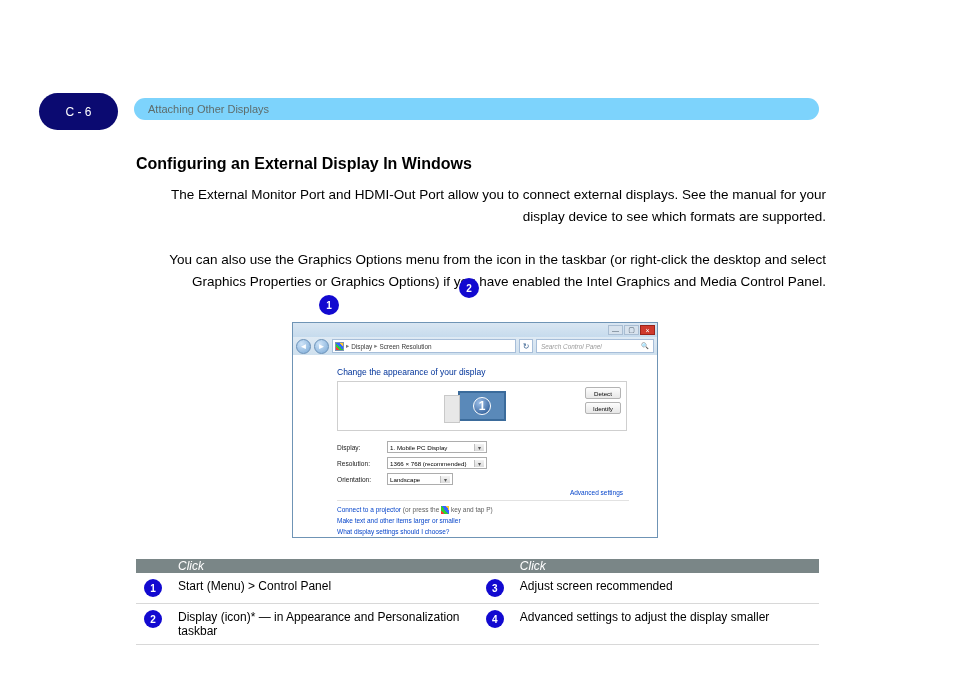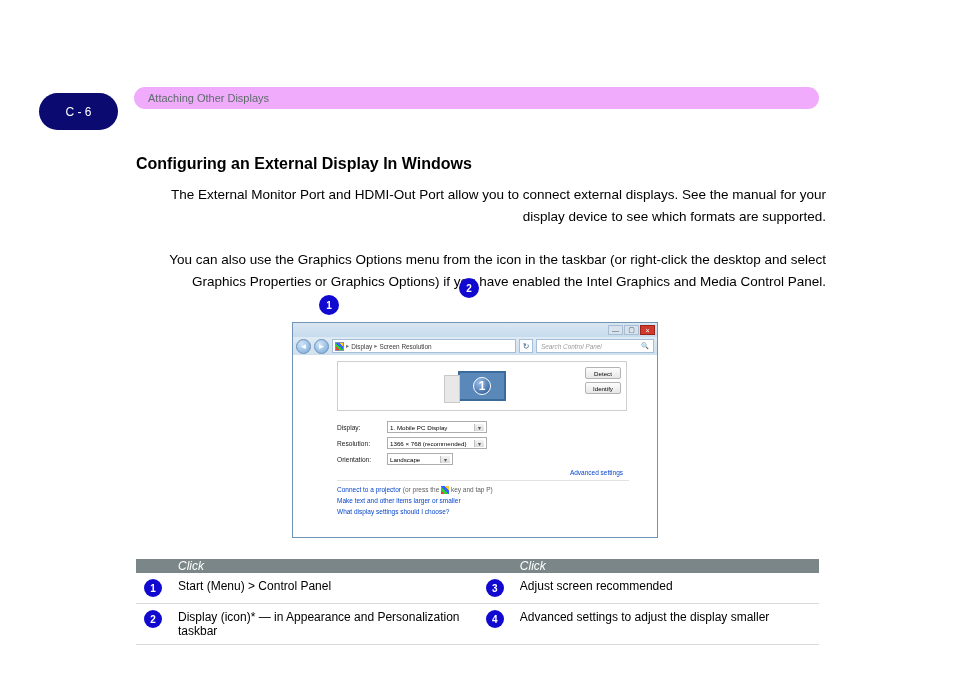--- a/index.html
+++ b/index.html
@@ -21,24 +21,24 @@
       border-radius: 19px;
       display: flex;
       align-items: center;
       justify-content: center;
       color: #fff;
       font-size: 12px;
     }
     .header-bar {
       position: absolute;
       left: 134px;
-      top: 87px;
+      top: 98px;
       width: 685px;
       height: 22px;
-      background: #f0abfc;
+      background: #7dd3fc;
       border-radius: 11px;
       display: flex;
       align-items: center;
       padding-left: 14px;
       font-size: 11px;
       color: #5e6c6b;
     }
     .section-title {
       position: absolute;
       left: 136px;
@@ -389,20 +389,21 @@
     </div>
     <div class="refresh-box">
         <span>↻</span>
       </div>
     <div class="search-field">
       <span>Search Control Panel</span>
       <span class="mag">🔍</span>
     </div>
   </div>
   <div class="win-body">
+    <div class="heading">Change the appearance of your display</div>
     <div class="preview-box">
       <div class="monitor-thumb">
         <div class="big-one">
             <span>1</span>
           </div>
       </div>
       <div class="side-btns">
         <div class="side-btn">
             <span>Detect</span>
           </div>

